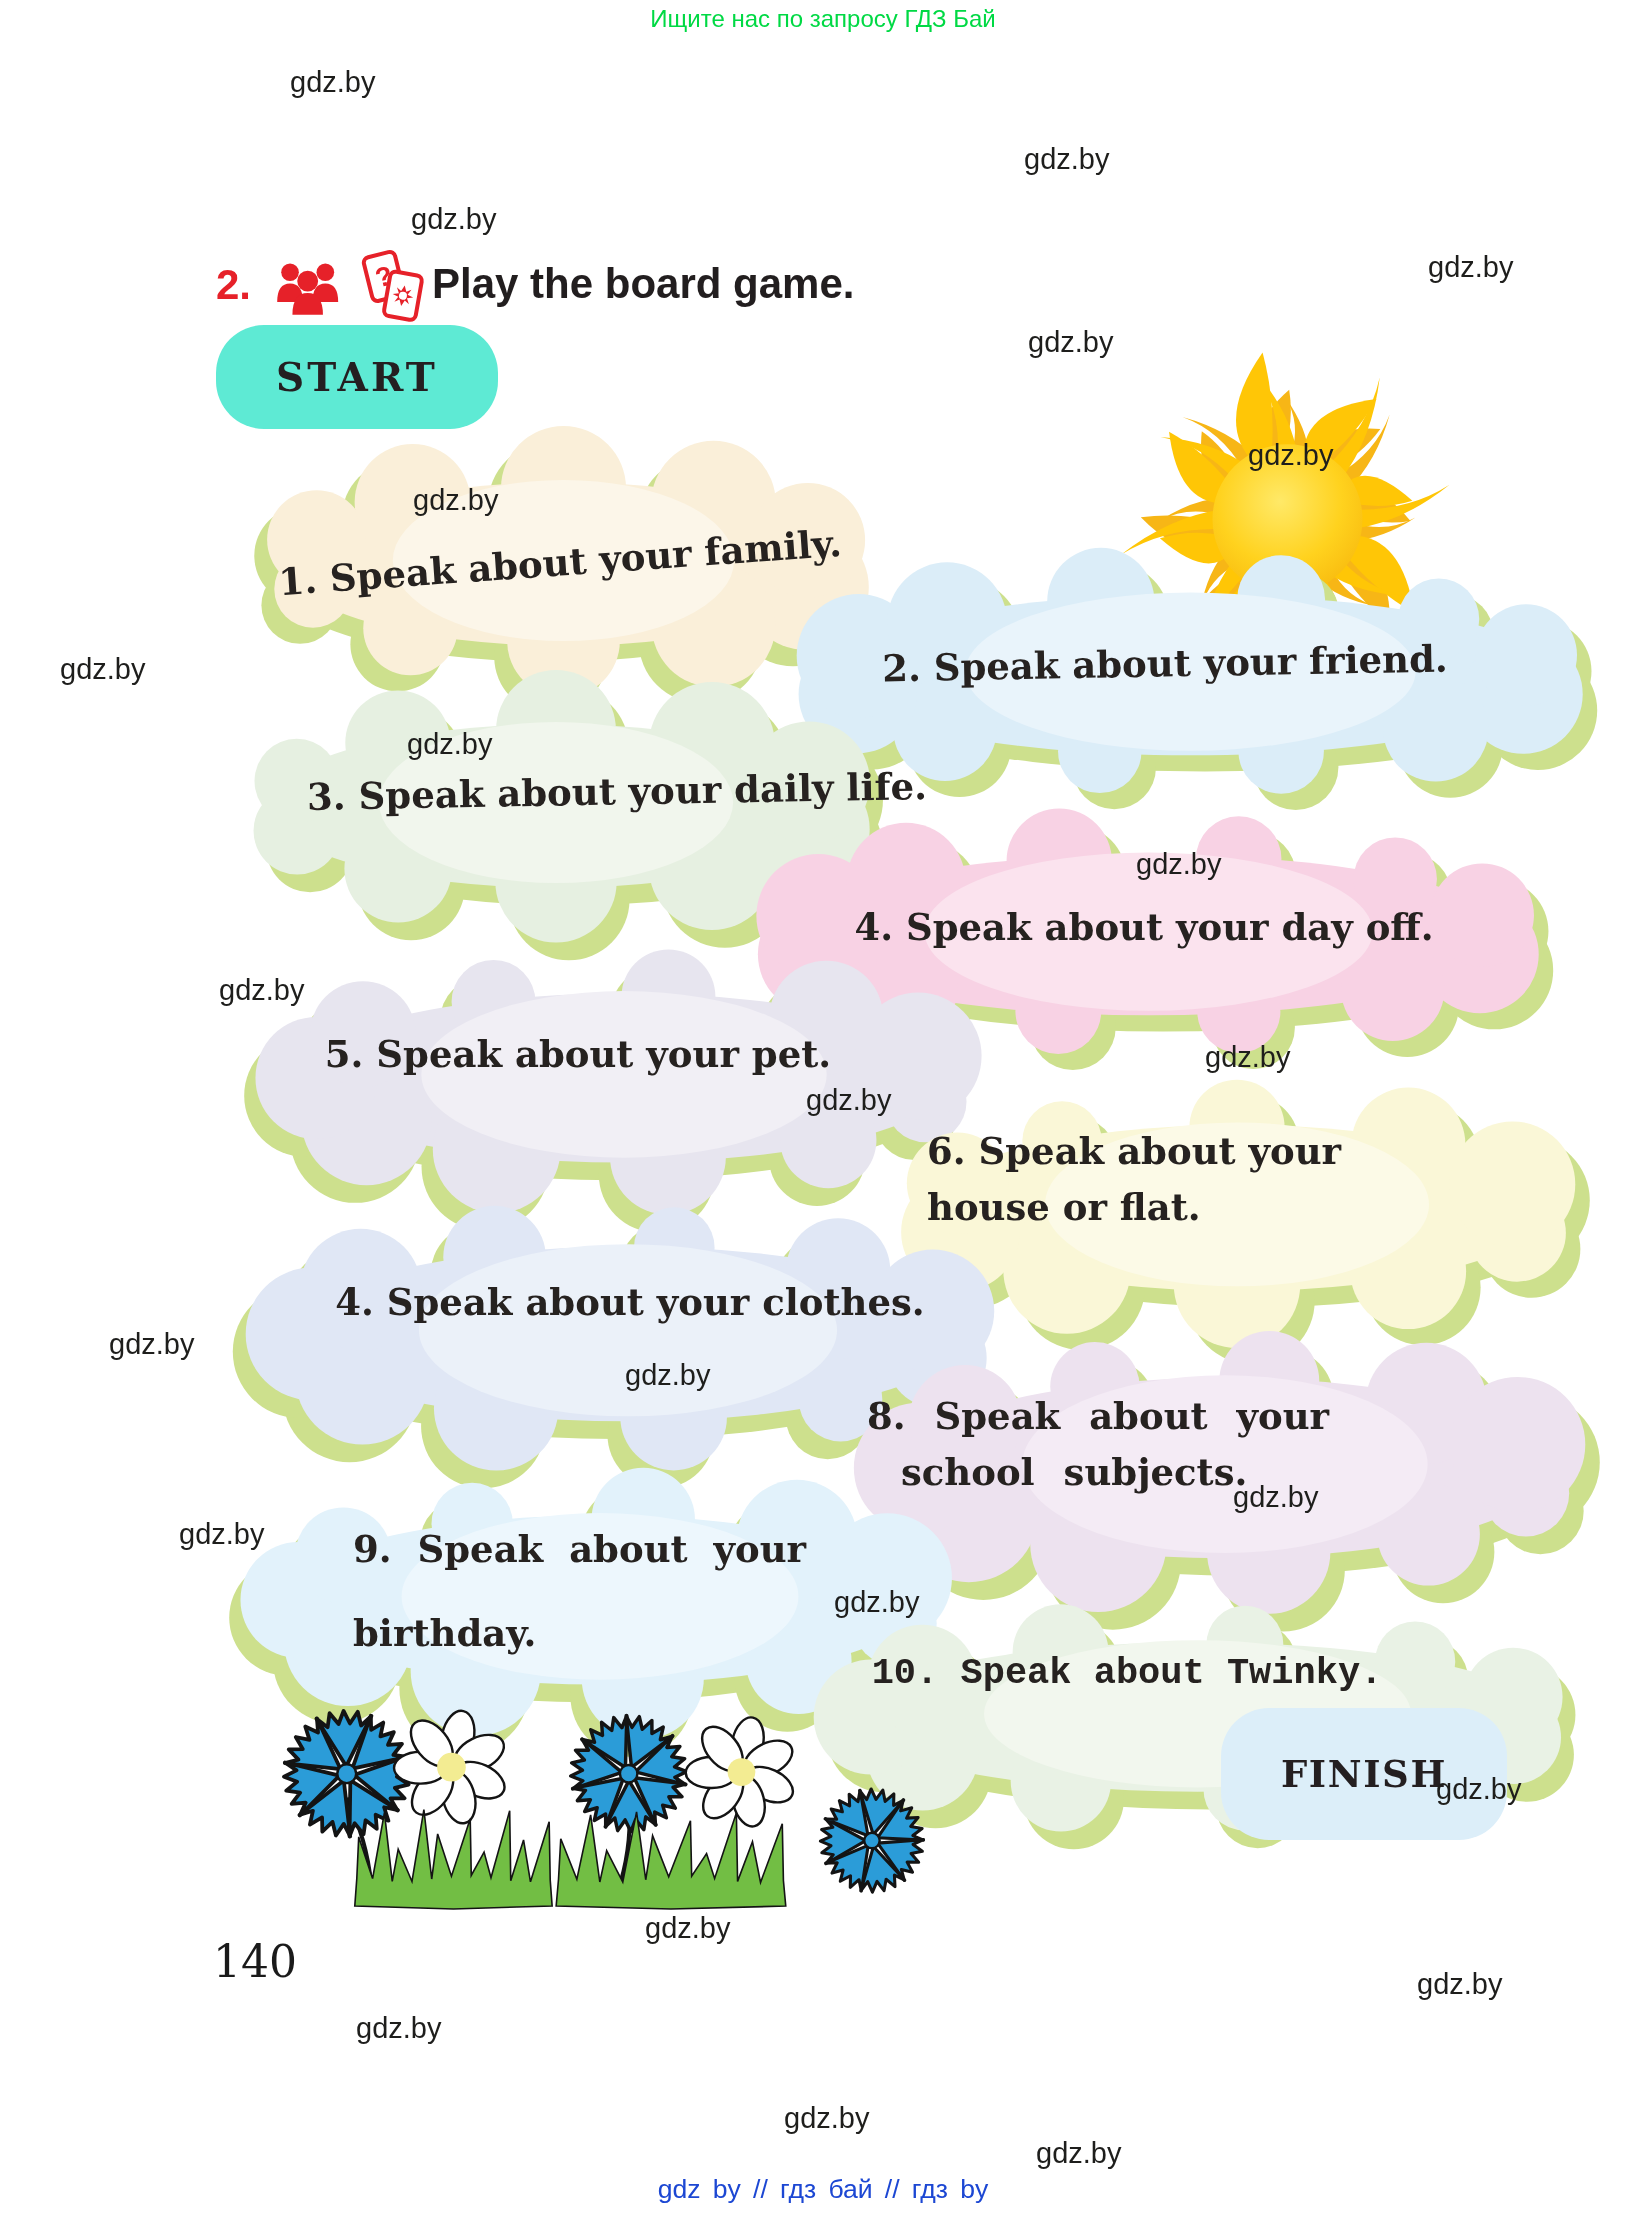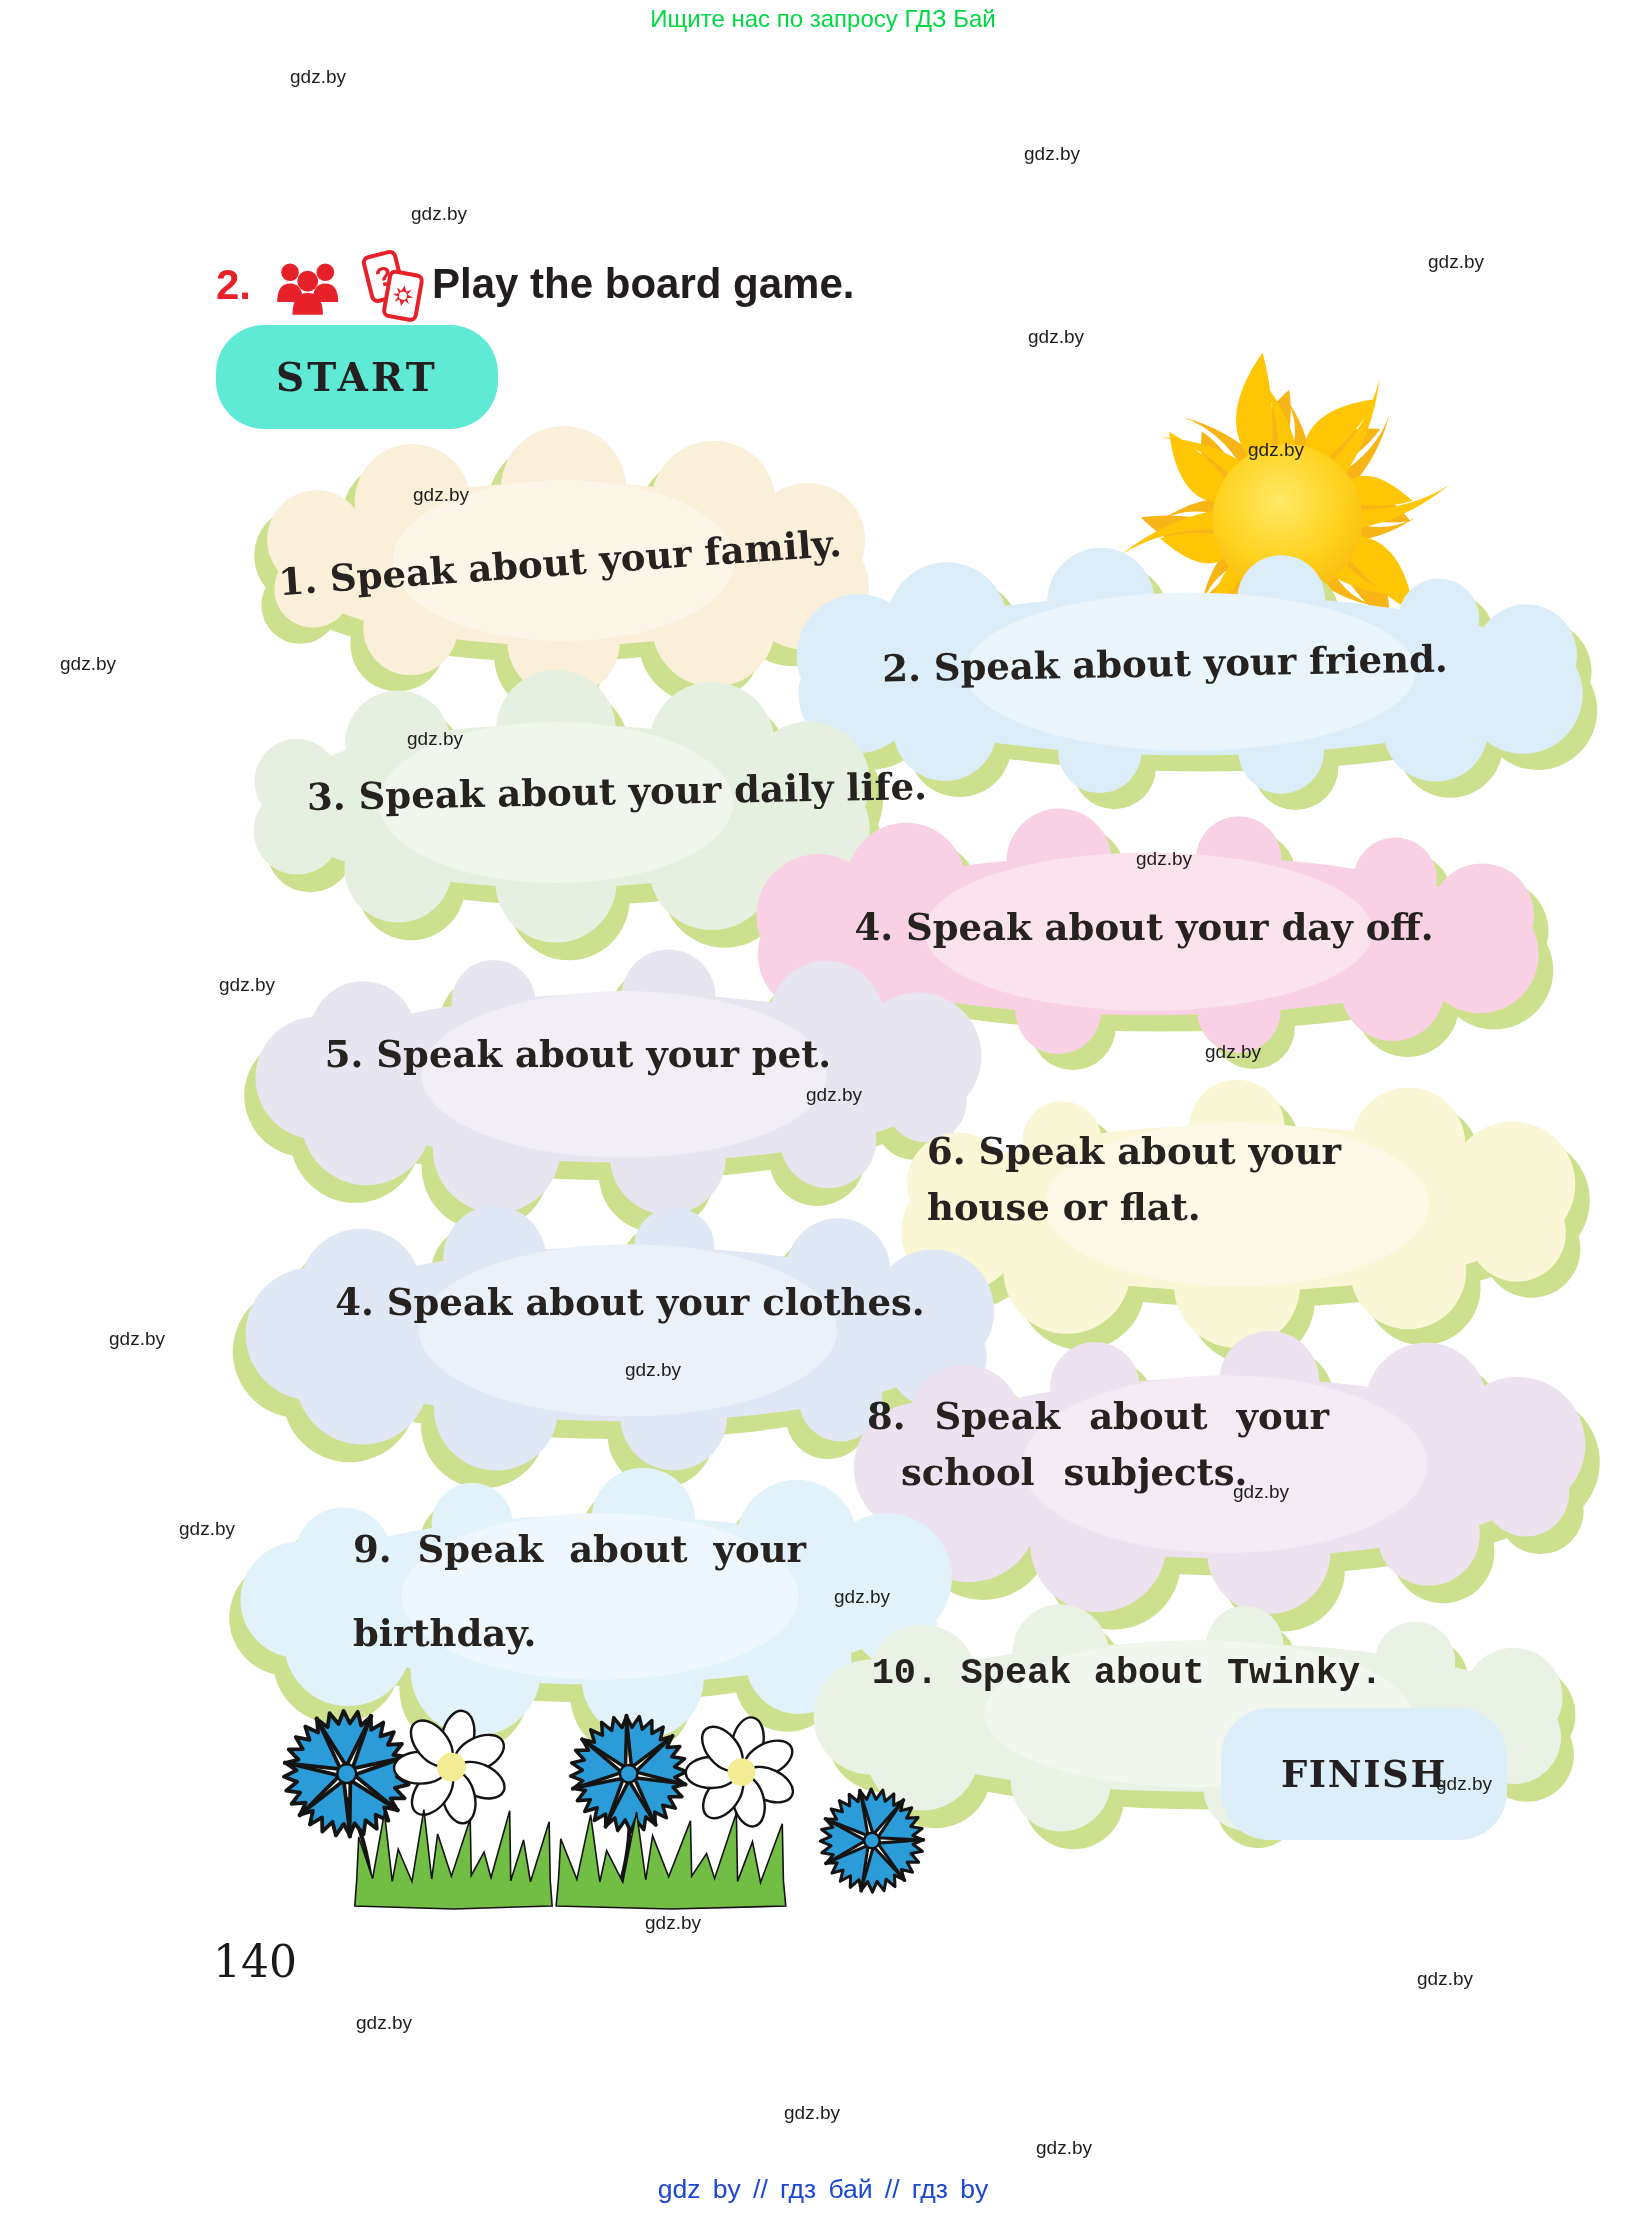--- a/index.html
+++ b/index.html
@@ -37,21 +37,21 @@
   #flowers-holder{position:absolute;left:242px;top:1701px;z-index:20;}
   #page-number{
     position:absolute;left:213px;top:1936px;font-size:44px;color:#1a1a1a;
     font-family:"DejaVu Serif",serif;z-index:15;
   }
   #footer-links{
     position:absolute;left:823px;top:2174px;transform:translateX(-50%);
     font-size:26.6px;white-space:nowrap;z-index:45;word-spacing:4.8px;
   }
   .wm{
-    position:absolute;font-size:19px;color:#1e1e1c;white-space:nowrap;z-index:40;
+    position:absolute;font-size:29px;color:#1e1e1c;white-space:nowrap;z-index:40;
     font-family:"Liberation Sans",sans-serif;
   }
 </style>
 </head>
 <body>
 
 <div id="page">
 
   <div id="banner" style="color: rgb(0, 217, 68);">Ищите нас по запросу ГДЗ Бай</div>
 

